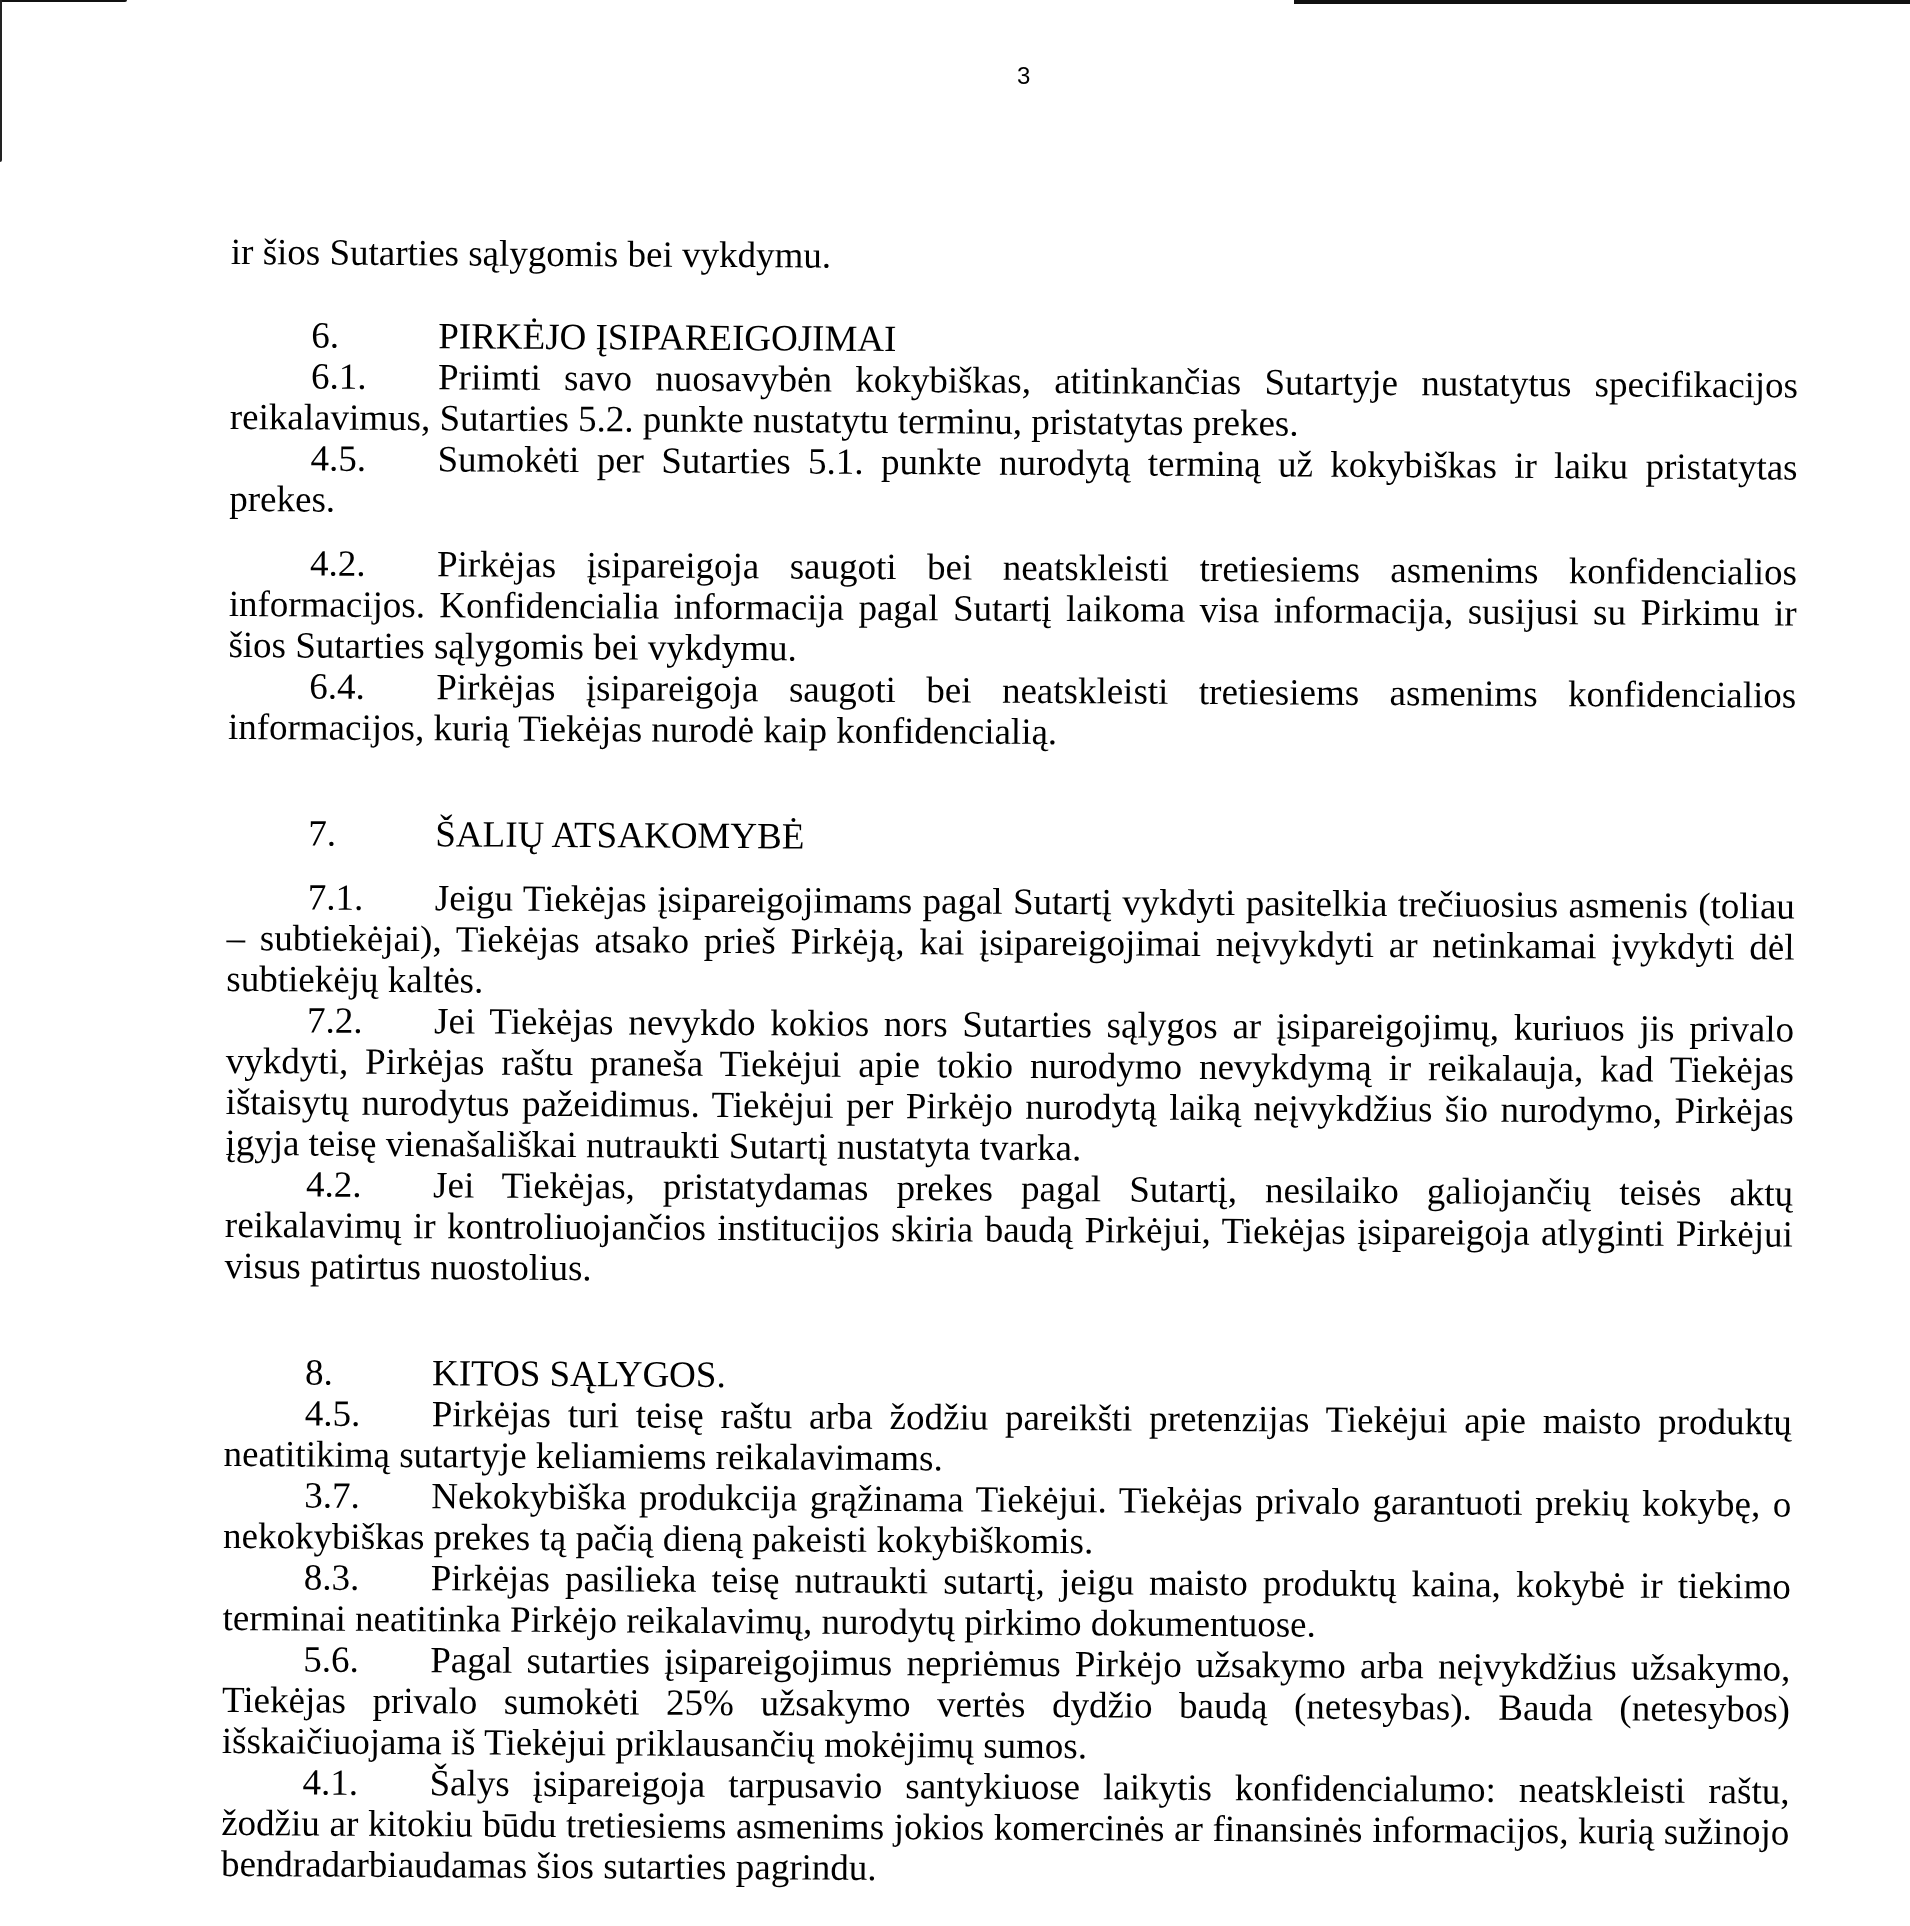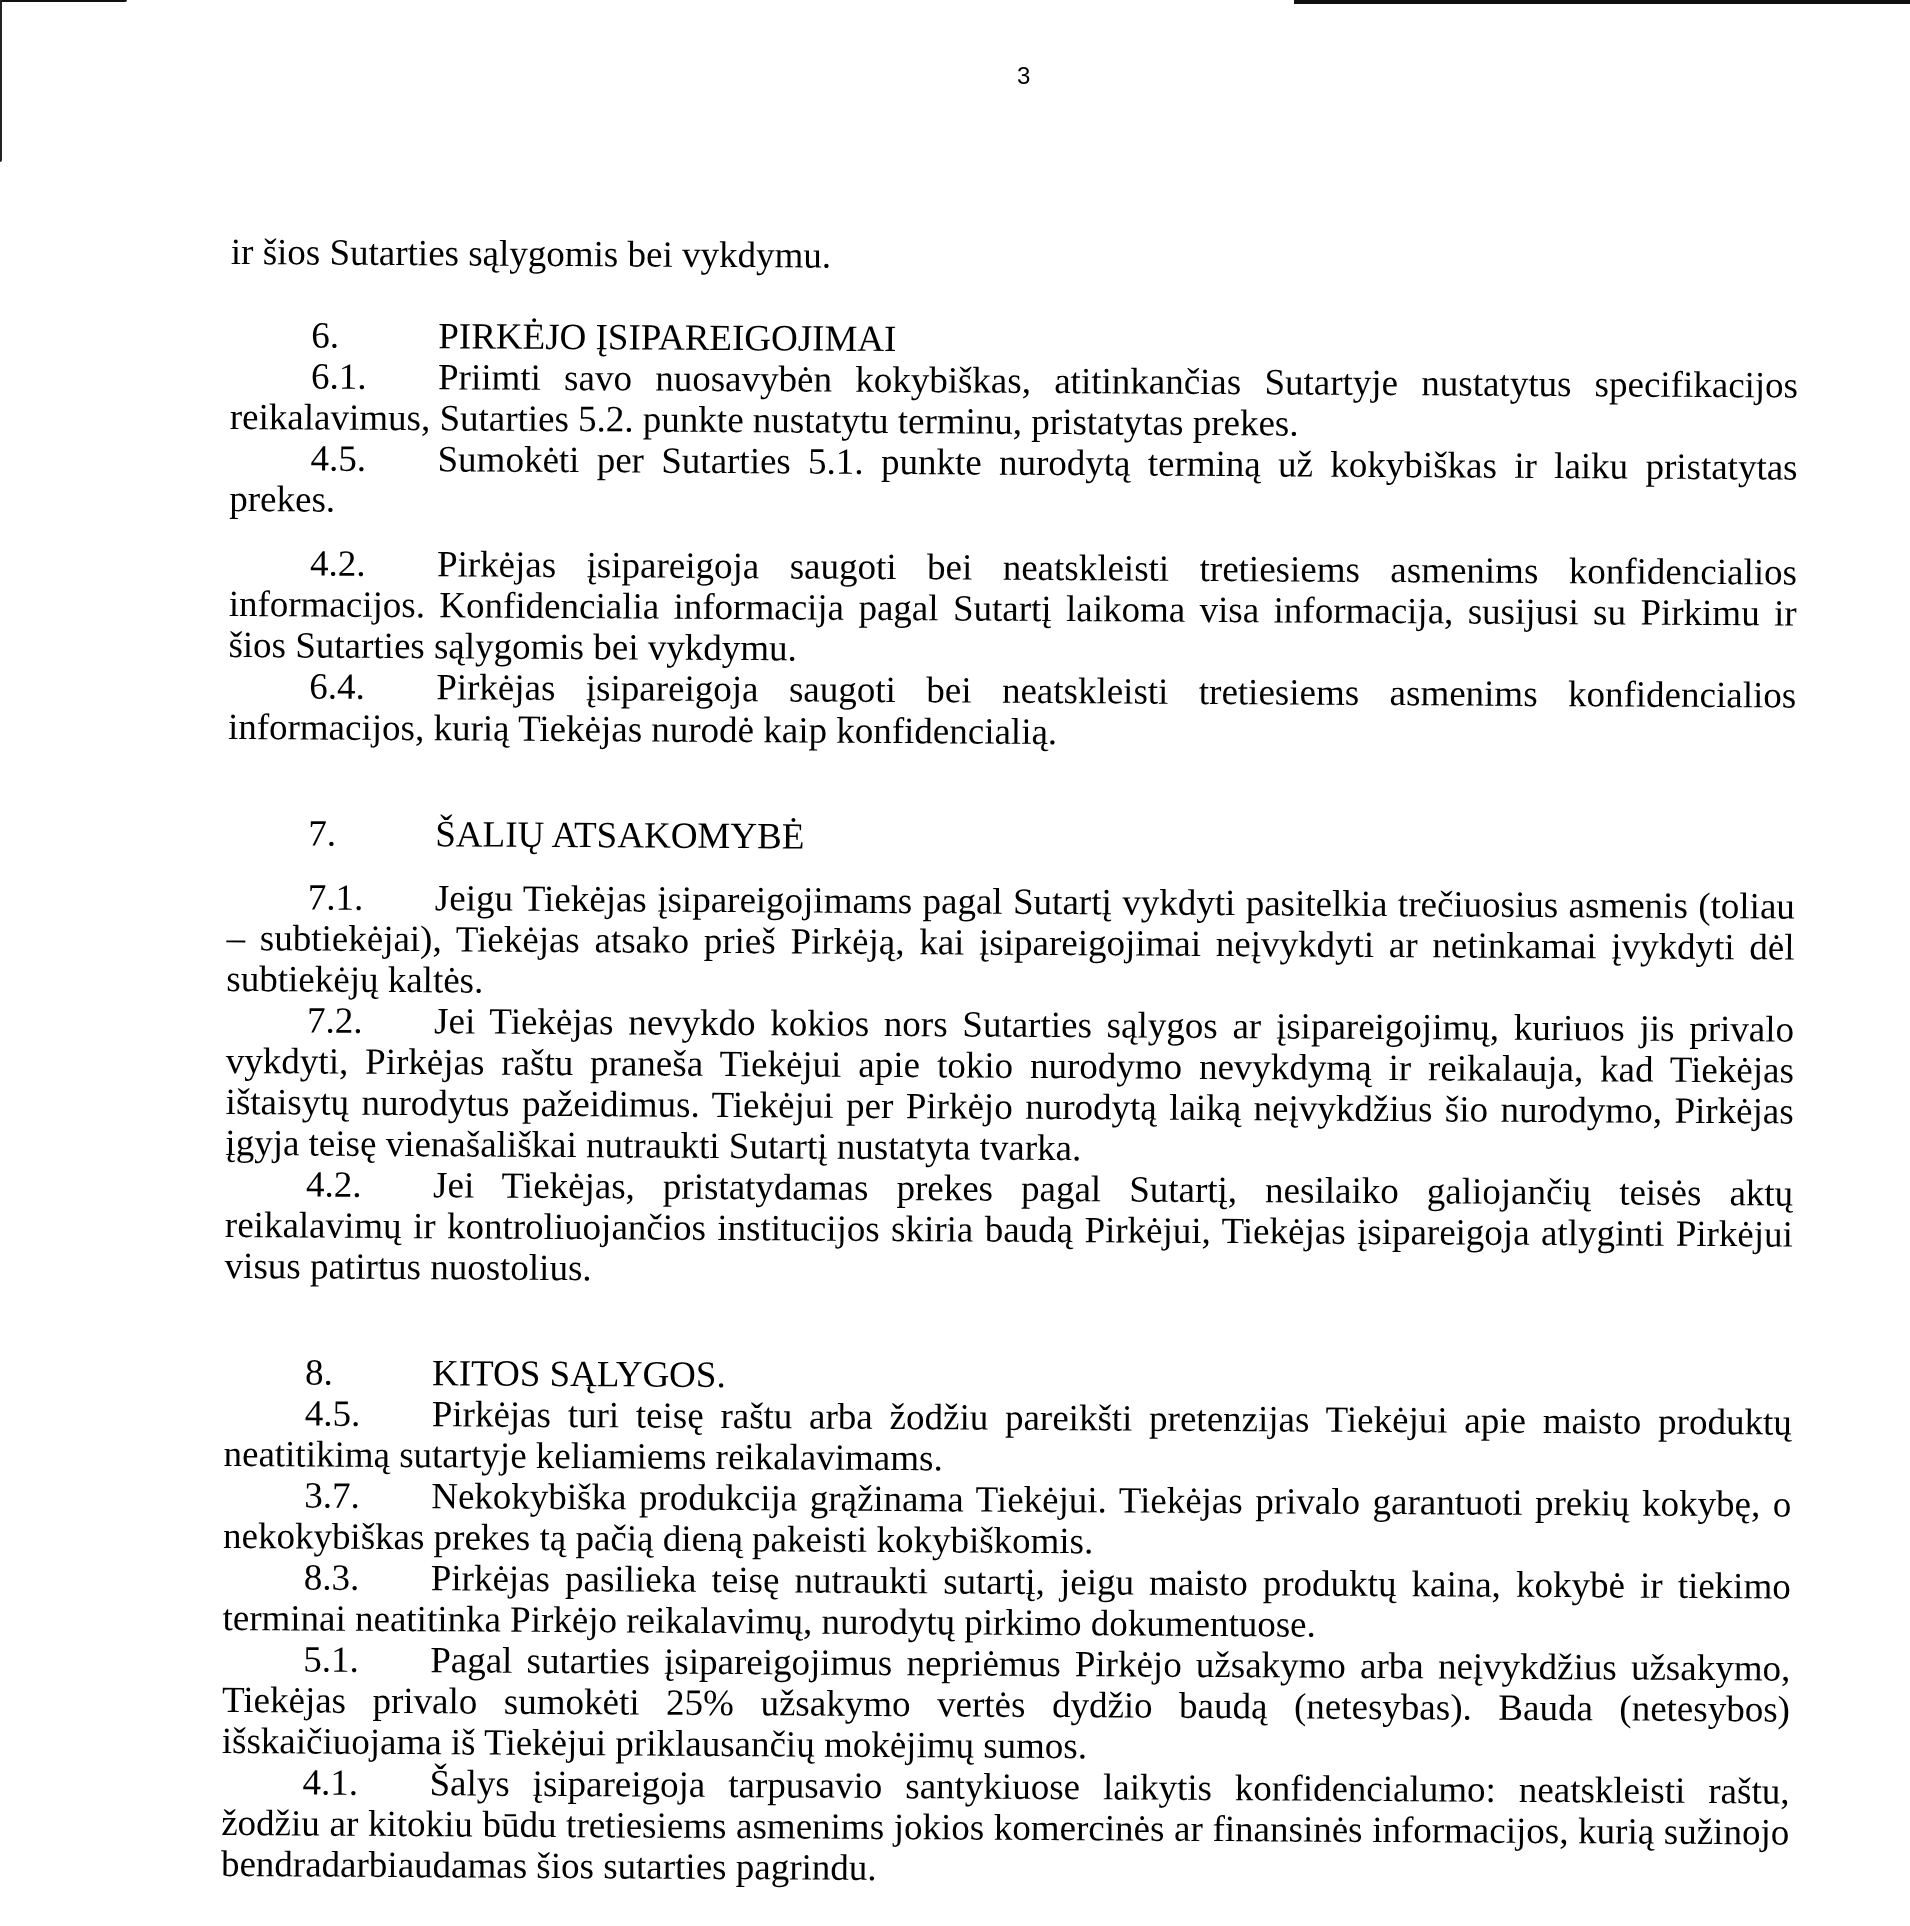--- a/index.html
+++ b/index.html
@@ -72,21 +72,21 @@
     <p class="para indent"><span class="num">4.2.</span><span>Jei Tiekėjas, pristatydamas prekes pagal Sutartį, nesilaiko galiojančių teisės aktų reikalavimų ir kontroliuojančios institucijos skiria baudą Pirkėjui, Tiekėjas įsipareigoja atlyginti Pirkėjui visus patirtus nuostolius.</span></p>
   </div>
 
   <div class="gap-l"></div>
 
   <div>
     <p class="heading"><span class="num">8.</span><span>KITOS SĄLYGOS.</span></p>
     <p class="para indent"><span class="num">4.5.</span><span>Pirkėjas turi teisę raštu arba žodžiu pareikšti pretenzijas Tiekėjui apie maisto produktų neatitikimą sutartyje keliamiems reikalavimams.</span></p>
     <p class="para indent"><span class="num">3.7.</span><span>Nekokybiška produkcija grąžinama Tiekėjui. Tiekėjas privalo garantuoti prekių kokybę, o nekokybiškas prekes tą pačią dieną pakeisti kokybiškomis.</span></p>
     <p class="para indent"><span class="num">8.3.</span><span>Pirkėjas pasilieka teisę nutraukti sutartį, jeigu maisto produktų kaina, kokybė ir tiekimo terminai neatitinka Pirkėjo reikalavimų, nurodytų pirkimo dokumentuose.</span></p>
-    <p class="para indent"><span class="num">5.1.</span><span>Pagal sutarties įsipareigojimus nepriėmus Pirkėjo užsakymo arba neįvykdžius užsakymo, Tiekėjas privalo sumokėti 25% užsakymo vertės dydžio baudą (netesybas). Bauda (netesybos) išskaičiuojama iš Tiekėjui priklausančių mokėjimų sumos.</span></p>
+    <p class="para indent"><span class="num">5.6.</span><span>Pagal sutarties įsipareigojimus nepriėmus Pirkėjo užsakymo arba neįvykdžius užsakymo, Tiekėjas privalo sumokėti 25% užsakymo vertės dydžio baudą (netesybas). Bauda (netesybos) išskaičiuojama iš Tiekėjui priklausančių mokėjimų sumos.</span></p>
     <p class="para indent"><span class="num">4.1.</span><span>Šalys įsipareigoja tarpusavio santykiuose laikytis konfidencialumo: neatskleisti raštu, žodžiu ar kitokiu būdu tretiesiems asmenims jokios komercinės ar finansinės informacijos, kurią sužinojo bendradarbiaudamas šios sutarties pagrindu.</span></p>
   </div>
 
   <div class="gap-l"></div>
 
 </div>
 
 <div class="signatures">
   
   

